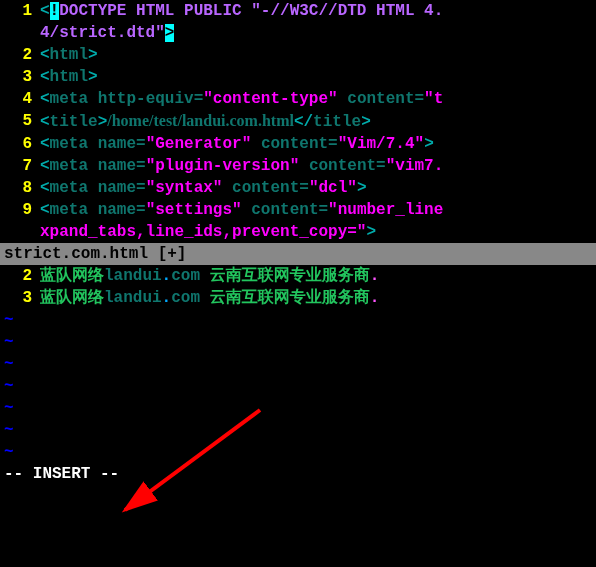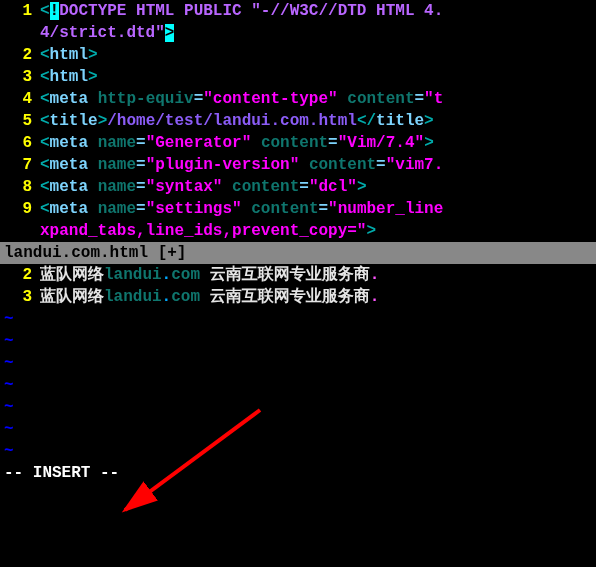--- a/index.html
+++ b/index.html
@@ -12,35 +12,35 @@
     font-weight: bold;
     overflow: hidden;
     position: relative;
   }
   .editor { position: relative; width: 100%; height: 100%; }
   .line { display: flex; white-space: pre; line-height: 22px; }
   .gutter { width: 40px; text-align: right; padding-right: 8px; color: #ffff00; }
   .code { flex: 1; overflow: hidden; color: #ccc; }
   .cursor-block { background: #00ffff; color: #000; }
   .angle { color: #00aaaa; }
-  .tag { color: #7dd3fc; }
+  .tag { color: #0f766e; }
   .attrname { color: #0f766e; }
   .attrval { color: #ff00ff; }
-  .titlepath { color: #8b5cf6; }
+  .titlepath { color: #0f766e; font-family: Liberation Serif, serif; }
   .doctype { color: #b966ff; }
   .statusbar {
     background: #888888;
     color: #000000;
     padding: 0 4px;
     line-height: 22px;
     white-space: pre;
     font-weight: bold;
   }
   .pane2-gutter { width: 40px; text-align: right; padding-right: 8px; color: #ffff00; }
-  .cn { color: #e5e5e5; }
+  .cn { color: #22c55e; }
   .cn2 { color: #0f766e; }
   .cndot { color: #00aaff; }
   .period { color: #ff55ff; }
   .tilde { color: #0000ff; padding-left: 4px; line-height: 22px; }
   .modeline { color: #ffffff; padding: 0 4px; line-height: 22px; font-weight: bold; white-space: pre; }
   .arrow-layer { position: absolute; top: 0; left: 0; pointer-events: none; }
 </style>
 </head>
 <body>
 
@@ -53,21 +53,21 @@
       <div class="line"><span class="gutter">3</span><span class="code"><span class="angle">&lt;</span><span class="tag">html</span><span class="angle">&gt;</span></span></div>
       <div class="line"><span class="gutter">4</span><span class="code"><span class="angle">&lt;</span><span class="tag">meta</span><span> </span><span class="attrname">http-equiv</span><span class="tag">=</span><span class="attrval">"content-type"</span><span> </span><span class="attrname">content</span><span class="tag">=</span><span class="attrval">"t</span></span></div>
       <div class="line"><span class="gutter">5</span><span class="code"><span class="angle">&lt;</span><span class="tag">title</span><span class="angle">&gt;</span><span class="titlepath">/home/test/landui.com.html</span><span class="angle">&lt;/</span><span class="tag">title</span><span class="angle">&gt;</span></span></div>
       <div class="line"><span class="gutter">6</span><span class="code"><span class="angle">&lt;</span><span class="tag">meta</span><span> </span><span class="attrname">name</span><span class="tag">=</span><span class="attrval">"Generator"</span><span> </span><span class="attrname">content</span><span class="tag">=</span><span class="attrval">"Vim/7.4"</span><span class="angle">&gt;</span></span></div>
       <div class="line"><span class="gutter">7</span><span class="code"><span class="angle">&lt;</span><span class="tag">meta</span><span> </span><span class="attrname">name</span><span class="tag">=</span><span class="attrval">"plugin-version"</span><span> </span><span class="attrname">content</span><span class="tag">=</span><span class="attrval">"vim7.</span></span></div>
       <div class="line"><span class="gutter">8</span><span class="code"><span class="angle">&lt;</span><span class="tag">meta</span><span> </span><span class="attrname">name</span><span class="tag">=</span><span class="attrval">"syntax"</span><span> </span><span class="attrname">content</span><span class="tag">=</span><span class="attrval">"dcl"</span><span class="angle">&gt;</span></span></div>
       <div class="line"><span class="gutter">9</span><span class="code"><span class="angle">&lt;</span><span class="tag">meta</span><span> </span><span class="attrname">name</span><span class="tag">=</span><span class="attrval">"settings"</span><span> </span><span class="attrname">content</span><span class="tag">=</span><span class="attrval">"number_line</span></span></div>
       <div class="line"><span class="gutter"></span><span class="code"><span class="attrval">xpand_tabs,line_ids,prevent_copy="</span><span class="angle">&gt;</span></span></div>
     </div>
 
-  <div class="statusbar">landui.com.html [+]</div>
+  <div class="statusbar">strict.com.html [+]</div>
 
   <div id="pane2-lines">
       <div class="line"><span class="pane2-gutter">2</span><span class="code"><span class="cn">蓝队网络</span><span class="cn2">landui</span><span class="cndot">.</span><span class="cn2">com</span><span class="cn"> 云南互联网专业服务商</span><span class="period">.</span></span></div>
       <div class="line"><span class="pane2-gutter">3</span><span class="code"><span class="cn">蓝队网络</span><span class="cn2">landui</span><span class="cndot">.</span><span class="cn2">com</span><span class="cn"> 云南互联网专业服务商</span><span class="period">.</span></span></div>
     </div>
   <div id="tildes">
       <div class="tilde">~</div>
       <div class="tilde">~</div>
       <div class="tilde">~</div>
       <div class="tilde">~</div>

